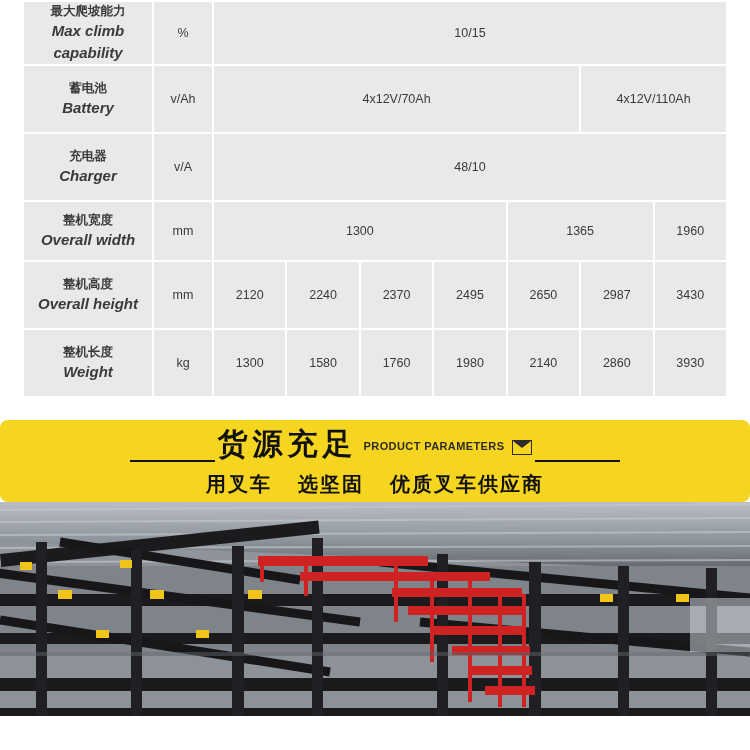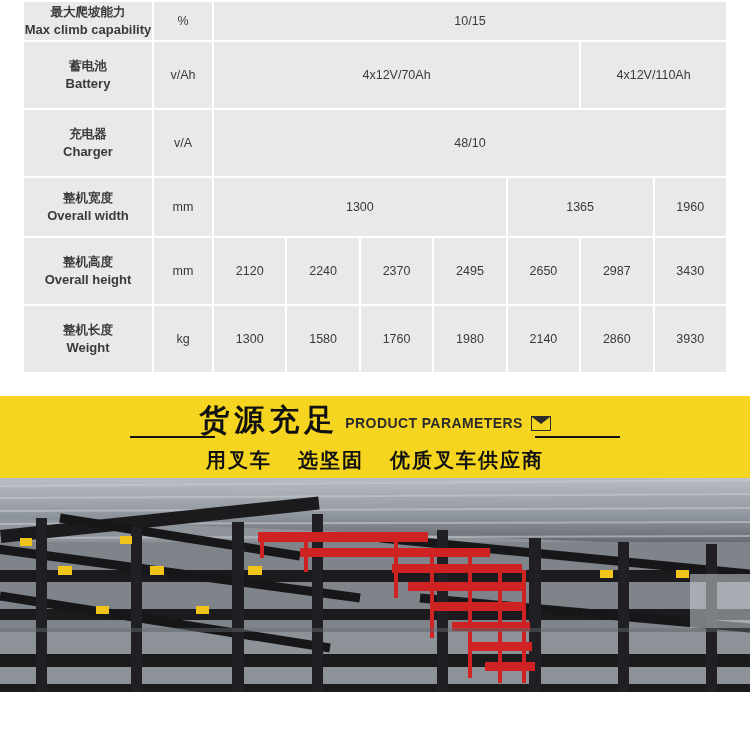--- a/index.html
+++ b/index.html
@@ -39,21 +39,21 @@
   td.label {
     background: #1c3f7c;
     color: #ffffff;
     font-size: 12.5px;
     line-height: 1.45;
     font-weight: bold;
     width: 128px;
     border-color: #ffffff;
   }
   td.label .cn { display: block; font-size: 12.5px; }
-  td.label .en { display: block; font-size: 13px; }
+  td.label .en { display: block; font-size: 15px; font-style: italic; }
   td.unit {
     background: #e9e9e9;
     width: 58px;
     font-size: 12.5px;
     color: #3a3a3a;
   }
   .row-h-top td { height: 38px; }
   .row-h td { height: 66px; }
   .row-h2 td { height: 58px; }
 
@@ -61,20 +61,21 @@
     overflow: hidden;
   }
 
   
   .banner {
     width: 750px;
     height: 82px;
     background: #f5d520;
     position: relative;
     box-sizing: border-box;
+    border-radius: 8px;
   }
   .banner-inner {
     position: absolute;
     left: 0; right: 0; top: 0; bottom: 0;
     display: flex;
     flex-direction: column;
     align-items: center;
     justify-content: center;
   }
   .banner-line1 {
@@ -84,21 +85,21 @@
     gap: 0px;
   }
   .banner-title {
     font-size: 30px;
     font-weight: bold;
     letter-spacing: 5px;
     color: #111111;
     font-family: "Liberation Sans", sans-serif;
   }
   .banner-sub-en {
-    font-size: 14px;
+    font-size: 11px;
     font-weight: bold;
     color: #2b2b2b;
     letter-spacing: 0.4px;
     margin-left: 6px;
     margin-top: 4px;
   }
   .env-icon {
     display: inline-block;
     width: 18px;
     height: 13px;

